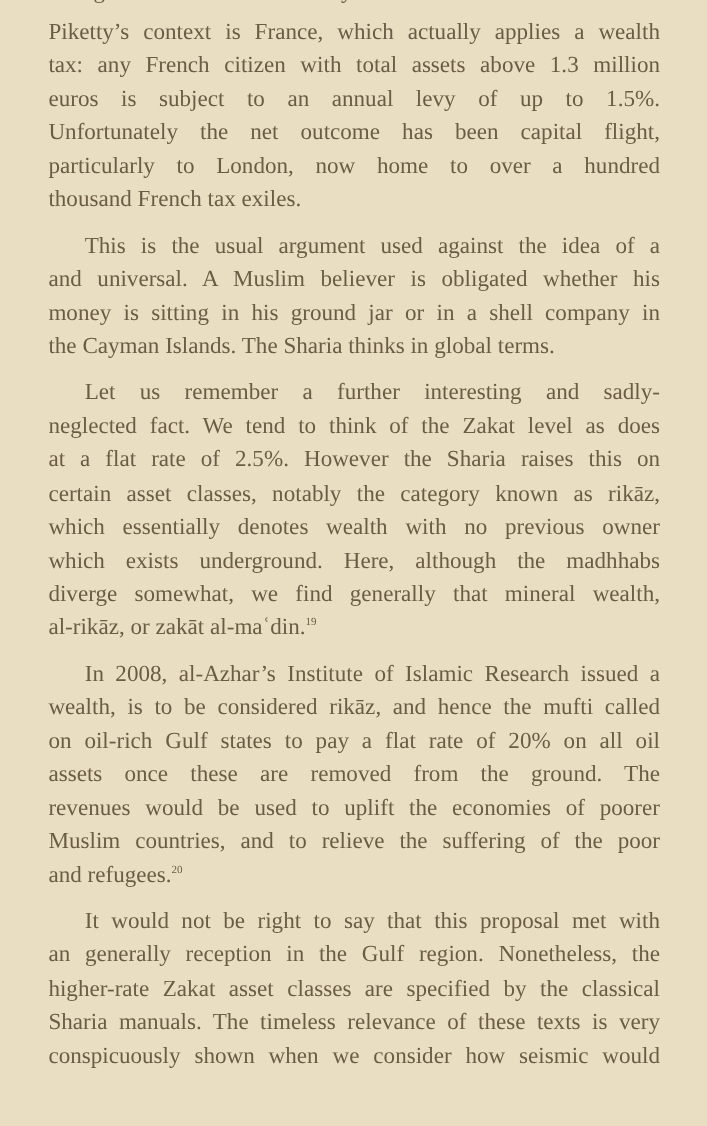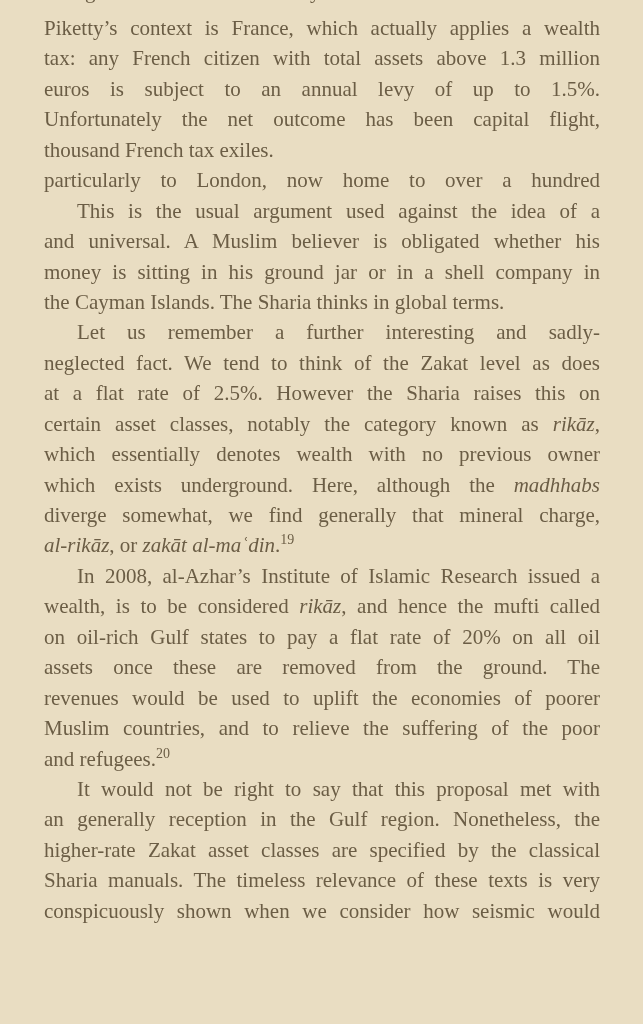--- a/index.html
+++ b/index.html
@@ -46,56 +46,56 @@
     text-align: justify;
     text-align-last: justify;
     white-space: normal;
     overflow: visible;
   }
   .line.last {
     text-align-last: left;
   }
   .line.indent {
     text-indent: 33px;
+    margin-top: 12px;
   }
   .i {
-    font-style: italic;
   }
   .sup {
     vertical-align: super;
-    font-size: 14px;
+    font-size: 10px;
     line-height: 0;
   }
 </style>
 </head>
 <body style="background: rgb(233, 221, 194);">
 
 <div class="page" style="color: rgb(107, 93, 69);">
   <div class="top-clip">
       <span style="left: 41px;">g</span>
       <span style="left: 266px;">y</span>
     </div>
   <div class="text-block">
       <div class="line"><span>Piketty’s context is France, which actually applies a wealth</span></div>
       <div class="line"><span>tax: any French citizen with total assets above 1.3 million</span></div>
       <div class="line"><span>euros is subject to an annual levy of up to 1.5%.</span></div>
       <div class="line"><span>Unfortunately the net outcome has been capital flight,</span></div>
+      <div class="line"><span>particularly to London, now home to over a hundred</span></div>
       <div class="line last"><span>thousand French tax exiles.</span></div>
-      <div class="line"><span>particularly to London, now home to over a hundred</span></div>
       <div class="line indent"><span>This is the usual argument used against the idea of a</span></div>
       <div class="line"><span>and universal. A Muslim believer is obligated whether his</span></div>
       <div class="line"><span>money is sitting in his ground jar or in a shell company in</span></div>
       <div class="line last"><span>the Cayman Islands. The Sharia thinks in global terms.</span></div>
       <div class="line indent"><span>Let us remember a further interesting and sadly-</span></div>
       <div class="line"><span>neglected fact. We tend to think of the Zakat level as does</span></div>
       <div class="line"><span>at a flat rate of 2.5%. However the Sharia raises this on</span></div>
       <div class="line"><span>certain asset classes, notably the category known as </span><span class="i">rikāz</span><span>,</span></div>
       <div class="line"><span>which essentially denotes wealth with no previous owner</span></div>
       <div class="line"><span>which exists underground. Here, although the </span><span class="i">madhhabs</span></div>
-      <div class="line"><span>diverge somewhat, we find generally that mineral charge,</span></div>
+      <div class="line"><span>diverge somewhat, we find generally that mineral wealth,</span></div>
       <div class="line last"><span class="i">al-rikāz</span><span>, or </span><span class="i">zakāt al-maʿdin</span><span>.</span><span class="sup">19</span></div>
       <div class="line indent"><span>In 2008, al-Azhar’s Institute of Islamic Research issued a</span></div>
       <div class="line"><span>wealth, is to be considered </span><span class="i">rikāz</span><span>, and hence the mufti called</span></div>
       <div class="line"><span>on oil-rich Gulf states to pay a flat rate of 20% on all oil</span></div>
       <div class="line"><span>assets once these are removed from the ground. The</span></div>
       <div class="line"><span>revenues would be used to uplift the economies of poorer</span></div>
       <div class="line"><span>Muslim countries, and to relieve the suffering of the poor</span></div>
       <div class="line last"><span>and refugees.</span><span class="sup">20</span></div>
       <div class="line indent"><span>It would not be right to say that this proposal met with</span></div>
       <div class="line"><span>an generally reception in the Gulf region. Nonetheless, the</span></div>

